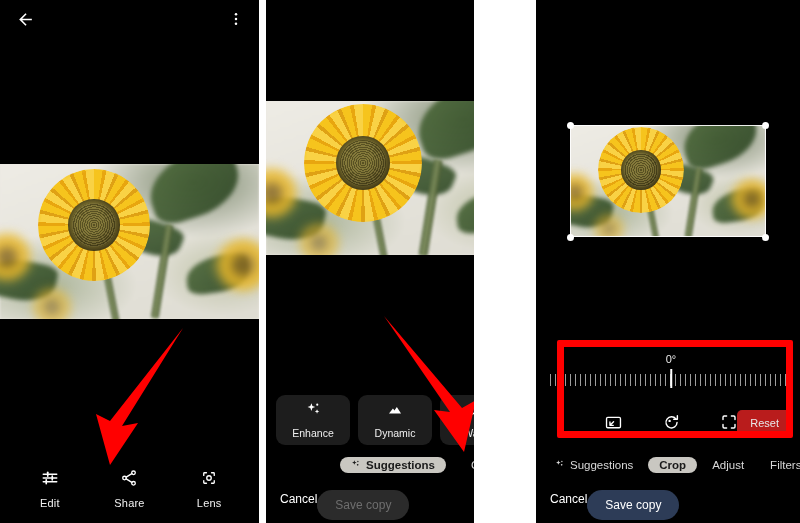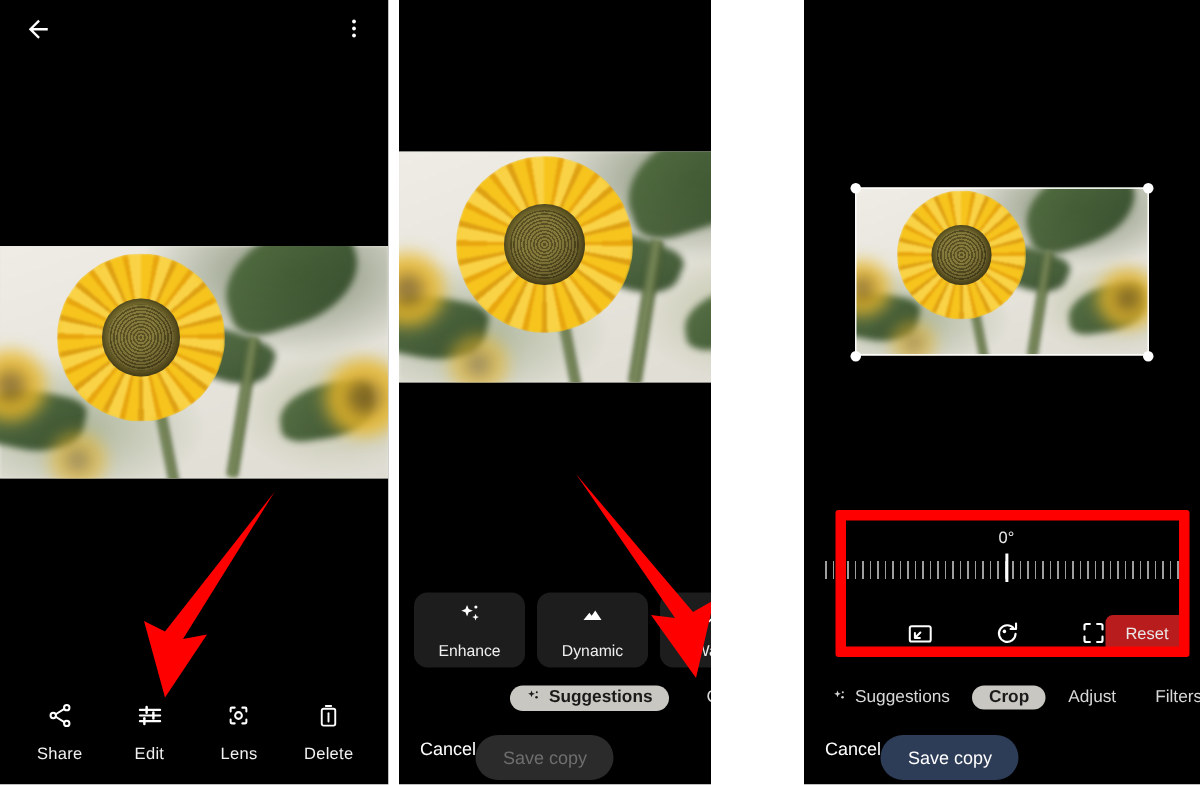--- a/index.html
+++ b/index.html
@@ -198,64 +198,54 @@
       <div class="blur-flower" style="left:30px; top:122px; width:44px; height:42px; opacity:.6;"></div>
       <div class="flower" style="left:38px; top:5px; width:112px; height:112px;">
         <div class="petals"></div>
         <div class="disc"></div>
       </div>
     </div>
 
     <div class="bottom-actions">
       <div class="action">
         <span>
-          <svg width="18" height="18" viewBox="0 0 24 24" fill="none" stroke="#ffffff" stroke-width="1.8" stroke-linecap="round">
-            <circle cx="18" cy="5" r="2.4"></circle>
-              <circle cx="18" cy="19" r="2.4"></circle>
-              <circle cx="6" cy="12" r="2.4"></circle>
-            <line x1="8.2" y1="10.9" x2="15.8" y2="6.1"></line>
-              <line x1="8.2" y1="13.1" x2="15.8" y2="17.9"></line>
-          </svg>
-        </span>
-        <span class="lbl">Share</span>
-      </div>
-      <div class="action">
-        <span>
           <svg width="18" height="18" viewBox="0 0 24 24" stroke="#ffffff" stroke-width="1.9" stroke-linecap="round" fill="none">
             <line x1="3" y1="7" x2="21" y2="7"></line>
               <line x1="3" y1="12" x2="21" y2="12"></line>
               <line x1="3" y1="17" x2="21" y2="17"></line>
             <line x1="9" y1="4.4" x2="9" y2="9.6" stroke-width="2.2"></line>
             <line x1="15" y1="9.4" x2="15" y2="14.6" stroke-width="2.2"></line>
             <line x1="7" y1="14.4" x2="7" y2="19.6" stroke-width="2.2"></line>
           </svg>
         </span>
         <span class="lbl">Edit</span>
       </div>
       <div class="action">
         <span>
+          <svg width="18" height="18" viewBox="0 0 24 24" fill="none" stroke="#ffffff" stroke-width="1.8" stroke-linecap="round">
+            <circle cx="18" cy="5" r="2.4"></circle>
+              <circle cx="18" cy="19" r="2.4"></circle>
+              <circle cx="6" cy="12" r="2.4"></circle>
+            <line x1="8.2" y1="10.9" x2="15.8" y2="6.1"></line>
+              <line x1="8.2" y1="13.1" x2="15.8" y2="17.9"></line>
+          </svg>
+        </span>
+        <span class="lbl">Share</span>
+      </div>
+      <div class="action">
+        <span>
           <svg width="18" height="18" viewBox="0 0 24 24" fill="none" stroke="#ffffff" stroke-width="1.8">
             <circle cx="12" cy="12" r="3"></circle>
             <path d="M5 8.5V6a1 1 0 0 1 1-1h2.6" stroke-linecap="round"></path>
             <path d="M19 8.5V6a1 1 0 0 0-1-1h-2.6" stroke-linecap="round"></path>
             <path d="M5 15.5V18a1 1 0 0 0 1 1h2.6" stroke-linecap="round"></path>
             <path d="M19 15.5V18a1 1 0 0 1-1 1h-2.6" stroke-linecap="round"></path>
           </svg>
         </span>
         <span class="lbl">Lens</span>
-      </div>
-      <div class="action">
-        <span>
-          <svg width="18" height="18" viewBox="0 0 24 24" fill="none" stroke="#ffffff" stroke-width="1.7">
-            <rect x="6" y="6" width="12" height="15" rx="1.6"></rect>
-            <line x1="9.6" y1="3.6" x2="14.4" y2="3.6" stroke-linecap="round"></line>
-            <line x1="12" y1="10" x2="12" y2="17.4" stroke-linecap="round"></line>
-          </svg>
-        </span>
-        <span class="lbl">Delete</span>
       </div>
     </div>
 
     <svg class="anno" style="left:70px; top:322px; width:130px; height:155px;" viewBox="0 0 130 155">
       <path d="M113 6 L52 104 L68 101 L40 143 L26 92 L40 99 Z" fill="#ff0000"></path>
     </svg>
   </div>
 
   <div class="panel" id="panel-2">
 

